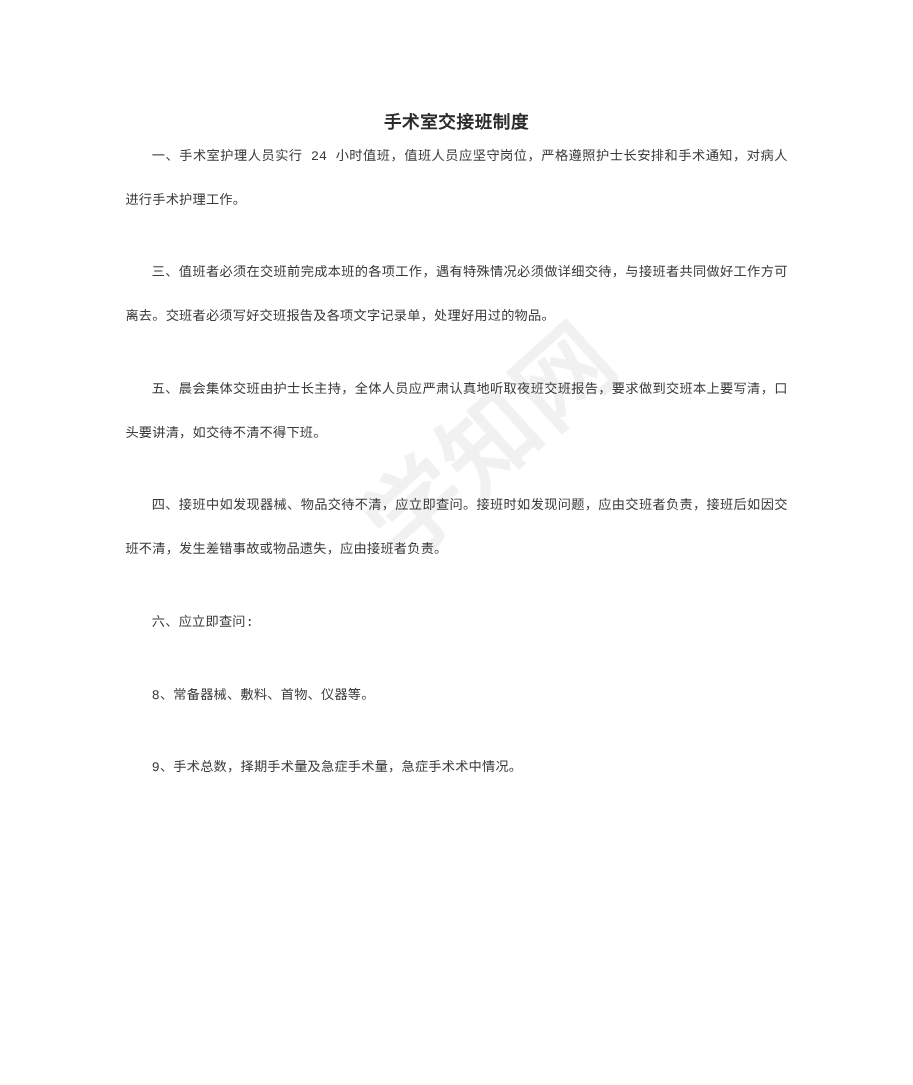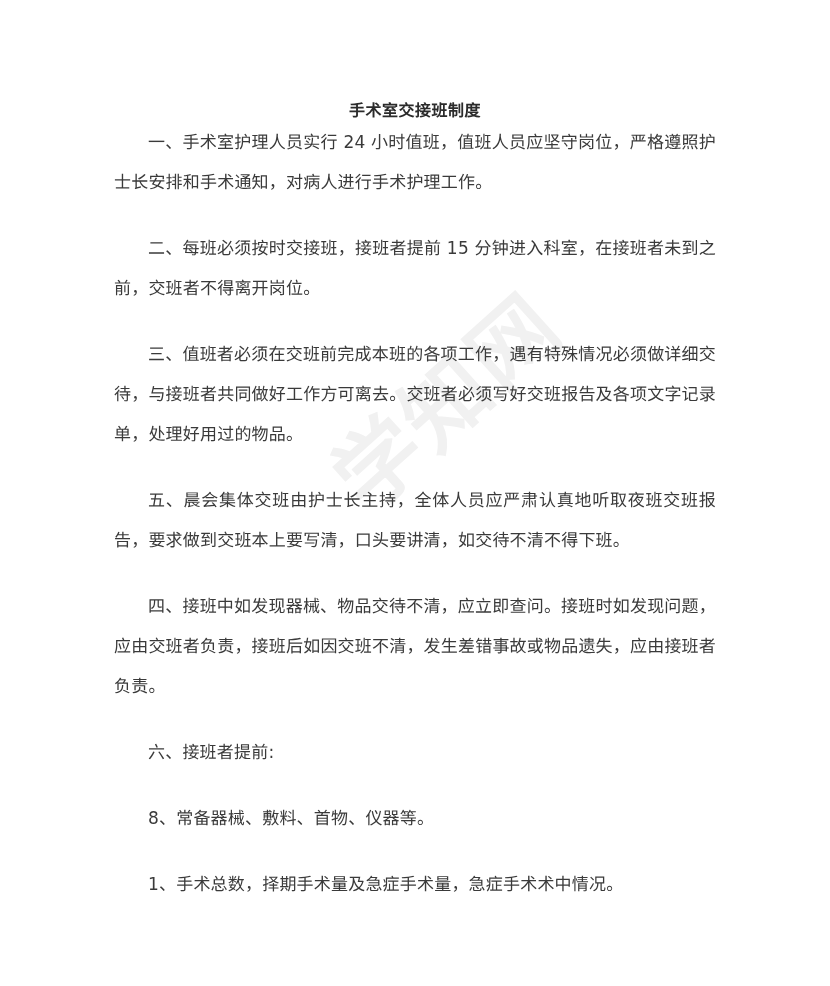--- a/index.html
+++ b/index.html
@@ -64,26 +64,27 @@
   }
 
   .body-block {
     margin: 0;
     padding: 0 98px 0 98px;
   }
 
   p.para {
     margin: 0;
     padding: 0;
-    font-size: 17px;
+    font-size: 12px;
     line-height: 40px;
     color: #3a3a3a;
     text-align: justify;
     text-justify: inter-ideograph;
     letter-spacing: 0.2px;
+    font-family: Liberation Mono, monospace;
   }
 
   p.indent {
     text-indent: 2em;
   }
 
   
   p.para + p.para {
     margin-top: 26px;
   }
@@ -100,30 +101,29 @@
   </div>
 
   <div class="content">
 
     <h1 class="doc-title">手术室交接班制度</h1>
 
     <div class="body-block">
 
       <p class="para indent sp-first">一、手术室护理人员实行 24 小时值班，值班人员应坚守岗位，严格遵照护士长安排和手术通知，对病人进行手术护理工作。</p>
 
-      <p class="para indent">二、每班必须按时交接班，接班者提前 15 分钟进入科室，在接班者未到之前，交班者不得离开岗位。</p>
 
       <p class="para indent">三、值班者必须在交班前完成本班的各项工作，遇有特殊情况必须做详细交待，与接班者共同做好工作方可离去。交班者必须写好交班报告及各项文字记录单，处理好用过的物品。</p>
 
       <p class="para indent">五、晨会集体交班由护士长主持，全体人员应严肃认真地听取夜班交班报告，要求做到交班本上要写清，口头要讲清，如交待不清不得下班。</p>
 
       <p class="para indent">四、接班中如发现器械、物品交待不清，应立即查问。接班时如发现问题，应由交班者负责，接班后如因交班不清，发生差错事故或物品遗失，应由接班者负责。</p>
 
-      <p class="para indent">六、接班者提前:</p>
+      <p class="para indent">六、应立即查问:</p>
 
 
       <p class="para indent">8、常备器械、敷料、首物、仪器等。</p>
 
-      <p class="para indent">1、手术总数，择期手术量及急症手术量，急症手术术中情况。</p>
+      <p class="para indent">9、手术总数，择期手术量及急症手术量，急症手术术中情况。</p>
 
     </div>
   </div>
 </div>
 
 </body></html>

